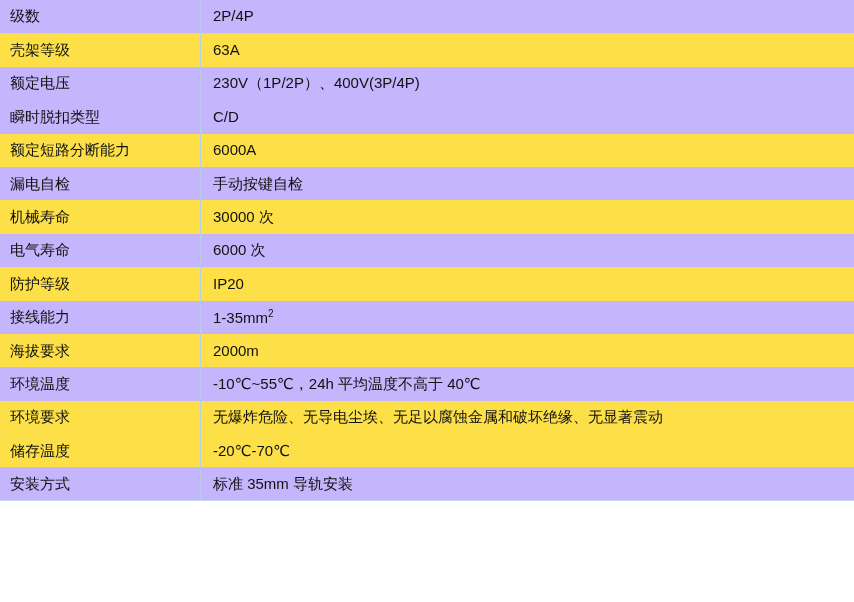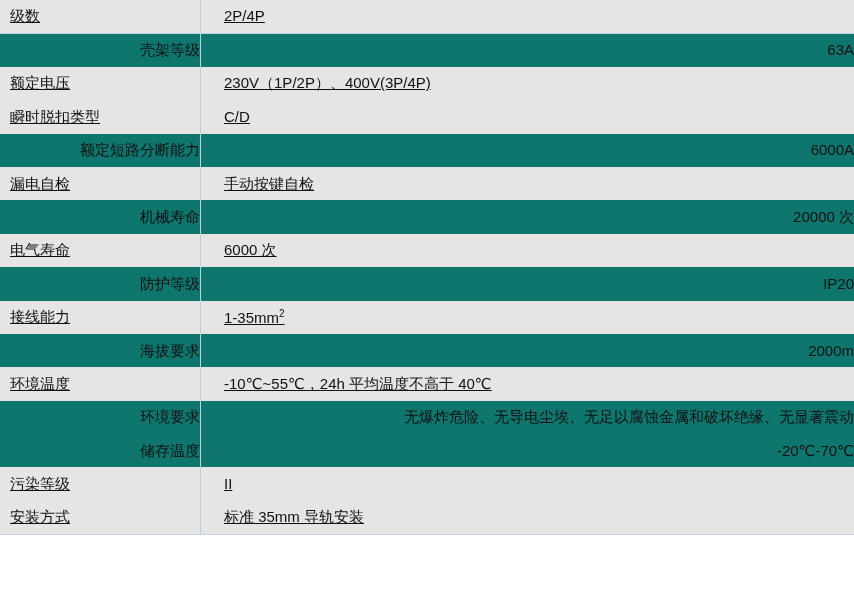--- a/index.html
+++ b/index.html
@@ -28,32 +28,30 @@
     line-height: 1.2;
     vertical-align: middle;
     white-space: nowrap;
     overflow: hidden;
   }
   #spec-table td.label {
     width: 190px;
     border-right: 1px solid #b9cfe4;
   }
   #spec-table td.value {
-    padding-left: 23px;
+    padding-left: 12px;
   }
   #spec-table tr.band-top td {
     border-top: 1px solid #c3d6e8;
   }
   #spec-table tr.shaded td {
-    background: #0f766e;
-    text-align: right;
+    background: #fde047;
   }
   #spec-table tr.plain td {
-    background: #e5e5e5;
-    text-decoration: underline;
+    background: #c4b5fd;
   }
   #spec-table tr:last-child td {
     border-bottom: 1px solid #c3d6e8;
   }
   .sup {
     font-size: 10px;
     vertical-align: super;
   }
 </style>
 </head>
@@ -88,21 +86,21 @@
       <td class="value">6000A</td>
     </tr>
 
     <tr class="plain">
       <td class="label">漏电自检</td>
       <td class="value">手动按键自检</td>
     </tr>
 
     <tr class="shaded">
       <td class="label">机械寿命</td>
-      <td class="value">20000 次</td>
+      <td class="value">30000 次</td>
     </tr>
 
     <tr class="plain">
       <td class="label">电气寿命</td>
       <td class="value">6000 次</td>
     </tr>
 
     <tr class="shaded">
       <td class="label">防护等级</td>
       <td class="value">IP20</td>
@@ -127,24 +125,20 @@
       <td class="label">环境要求</td>
       <td class="value">无爆炸危险、无导电尘埃、无足以腐蚀金属和破坏绝缘、无显著震动</td>
     </tr>
 
 
     <tr class="shaded">
       <td class="label">储存温度</td>
       <td class="value">-20℃-70℃</td>
     </tr>
 
-    <tr class="plain">
-      <td class="label">污染等级</td>
-      <td class="value">II</td>
-    </tr>
 
 
     <tr class="plain">
       <td class="label">安装方式</td>
       <td class="value">标准 35mm 导轨安装</td>
     </tr>
 
   </tbody>
 </table>
 

